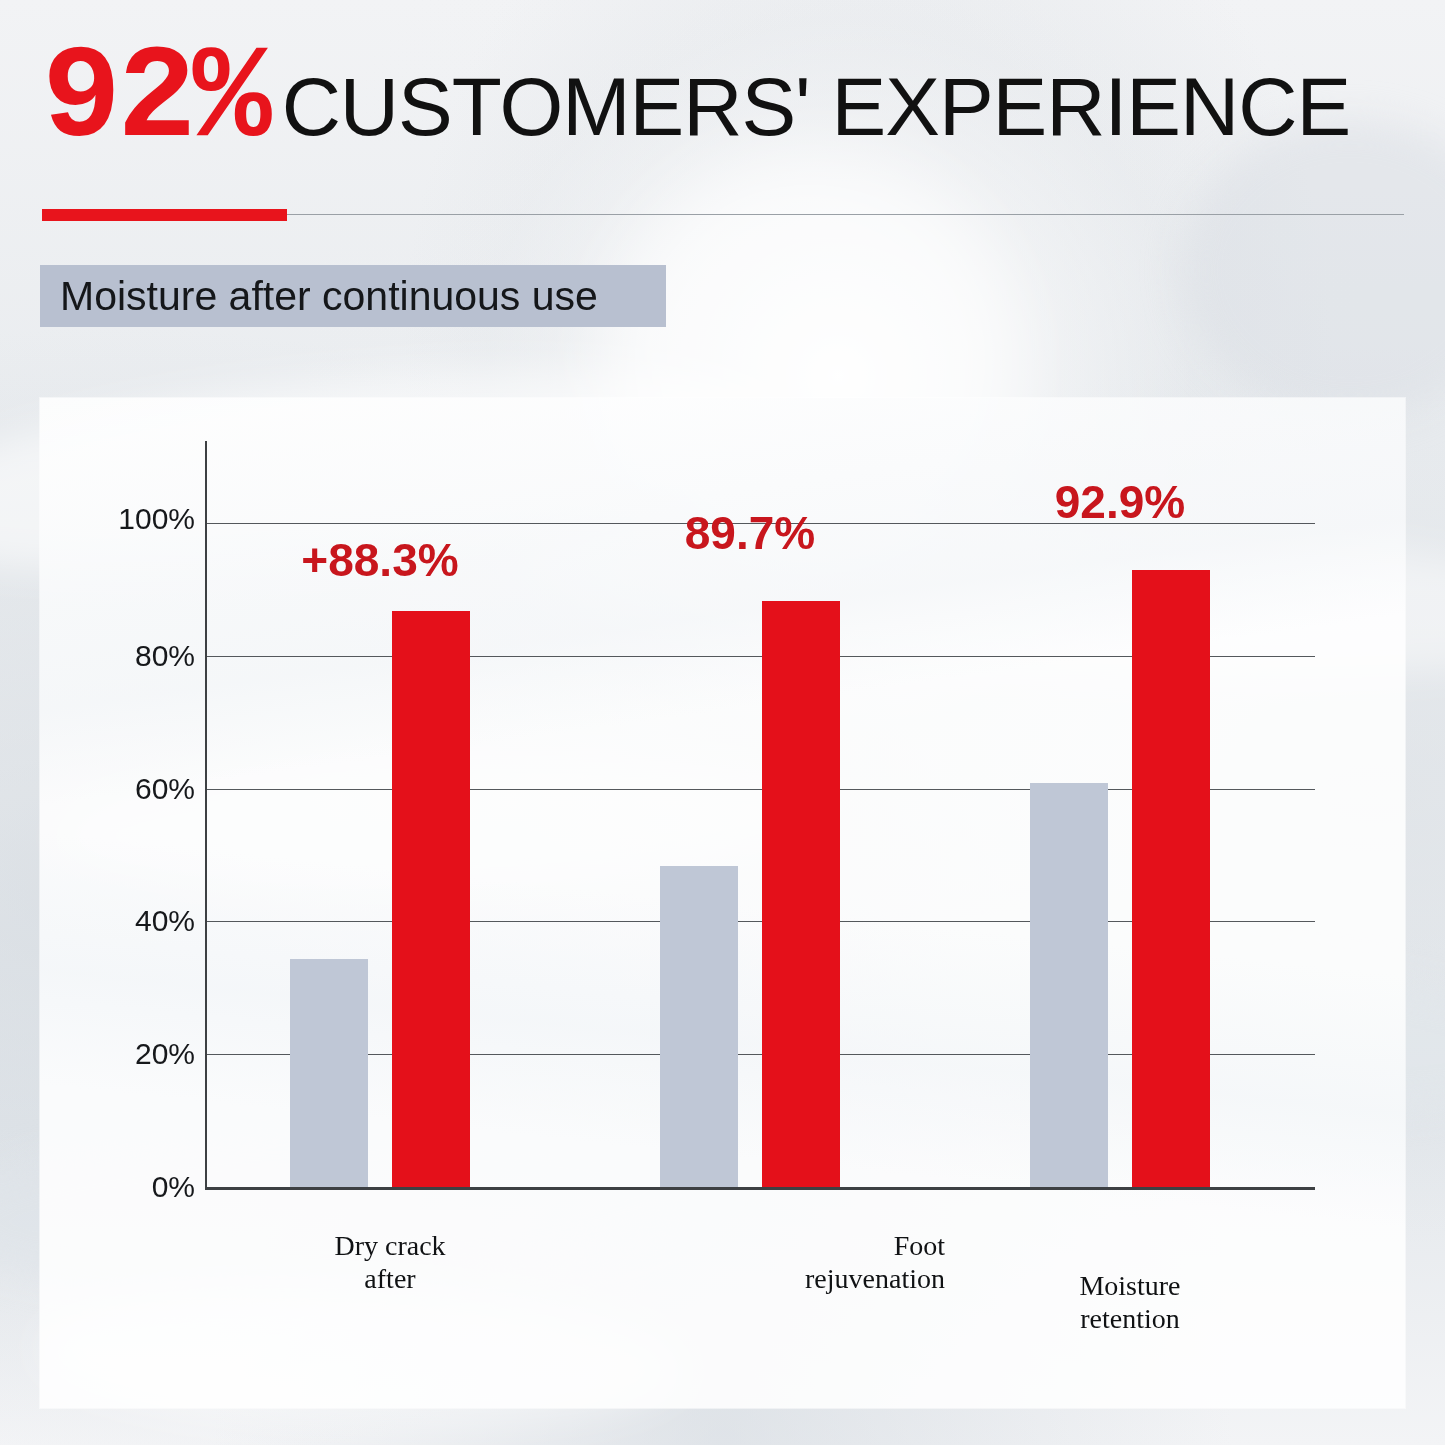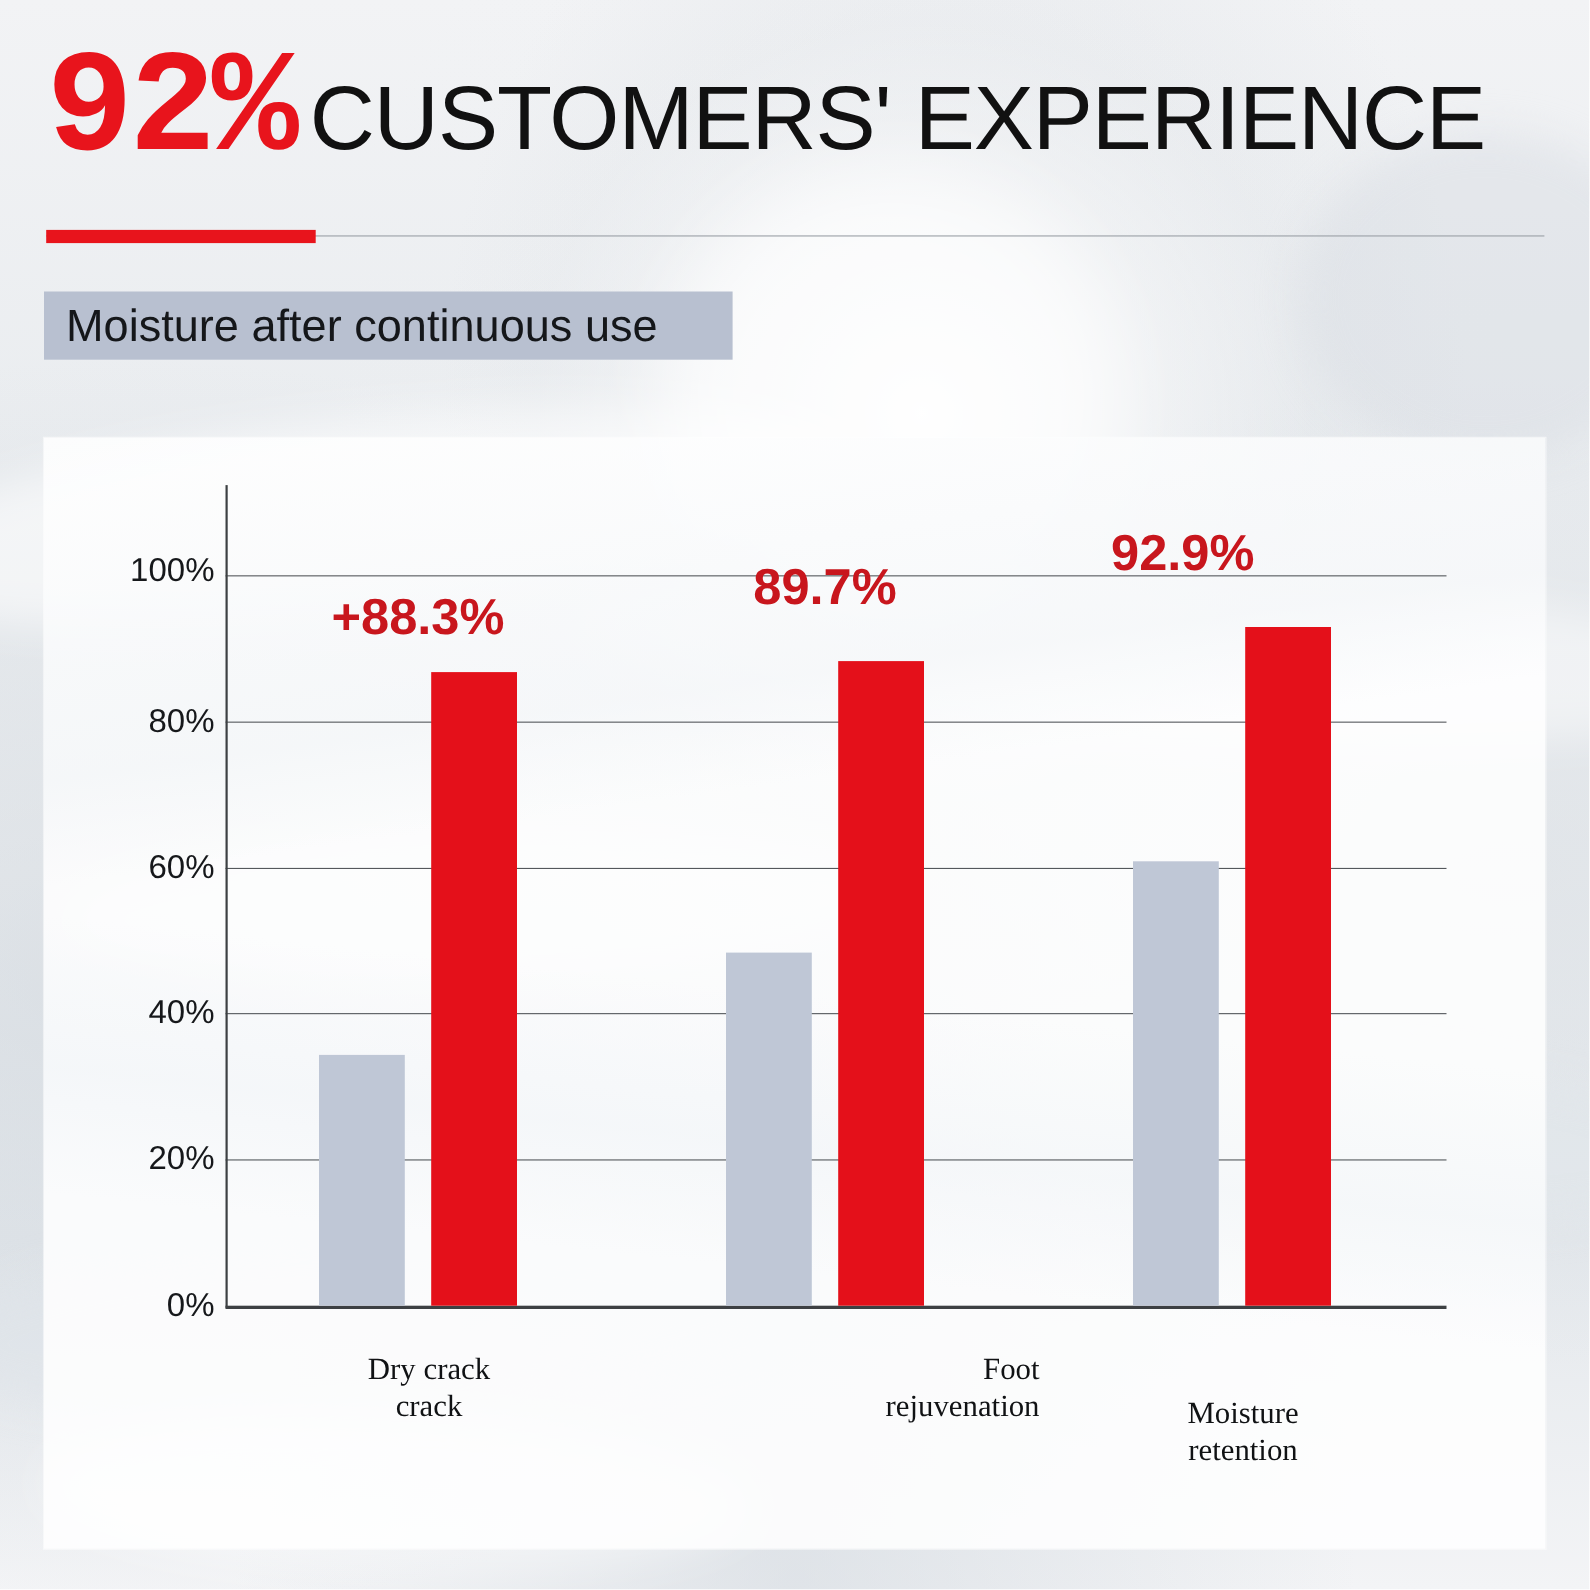--- a/index.html
+++ b/index.html
@@ -245,32 +245,32 @@
         <div class="ytick-label" style="top: 257.8px;">80%</div>
         <div class="gridline" style="top: 125px;"></div>
         <div class="ytick-label" style="top: 121px;">100%</div>
         <div class="yaxis-line"></div>
         <div class="xaxis-line"></div>
         <div class="bar grey" style="left: 250px; width: 78px; height: 227.752px; background: rgb(191, 199, 214);"></div>
         <div class="bar red" style="left: 352px; width: 78px; height: 575.688px; background: rgb(228, 16, 26);"></div>
         <div class="bar-value" style="left: 230px; width: 220px; text-align: center; top: 135.312px;">+88.3%</div>
         <div class="cat-label" style="left: 165px; width: 370px; top: 831px;">
           <div>Dry crack</div>
-          <div>crack</div>
+          <div>after</div>
         </div>
         <div class="bar grey" style="left: 620px; width: 78px; height: 320.712px; background: rgb(191, 199, 214);"></div>
         <div class="bar red" style="left: 722px; width: 78px; height: 586.312px; background: rgb(228, 16, 26);"></div>
         <div class="bar-value" style="left: 600px; width: 220px; text-align: center; top: 107.688px;">89.7%</div>
         <div class="cat-label" style="left: 535px; width: 370px; top: 831px; text-align: right;">
           <div>Foot</div>
           <div>rejuvenation</div>
         </div>
         <div class="bar grey" style="left: 990px; width: 78px; height: 403.712px; background: rgb(191, 199, 214);"></div>
         <div class="bar red" style="left: 1092px; width: 78px; height: 616.856px; background: rgb(228, 16, 26);"></div>
-        <div class="bar-value" style="left: 970px; width: 220px; text-align: left; top: 77.144px;">92.9%</div>
+        <div class="bar-value" style="left: 970px; width: 220px; text-align: center; top: 77.144px;">92.9%</div>
         <div class="cat-label" style="left: 905px; width: 370px; top: 871px;">
           <div>Moisture</div>
           <div>retention</div>
         </div>
       </div>
   </div>
 
 </div>
 
 </body></html>

